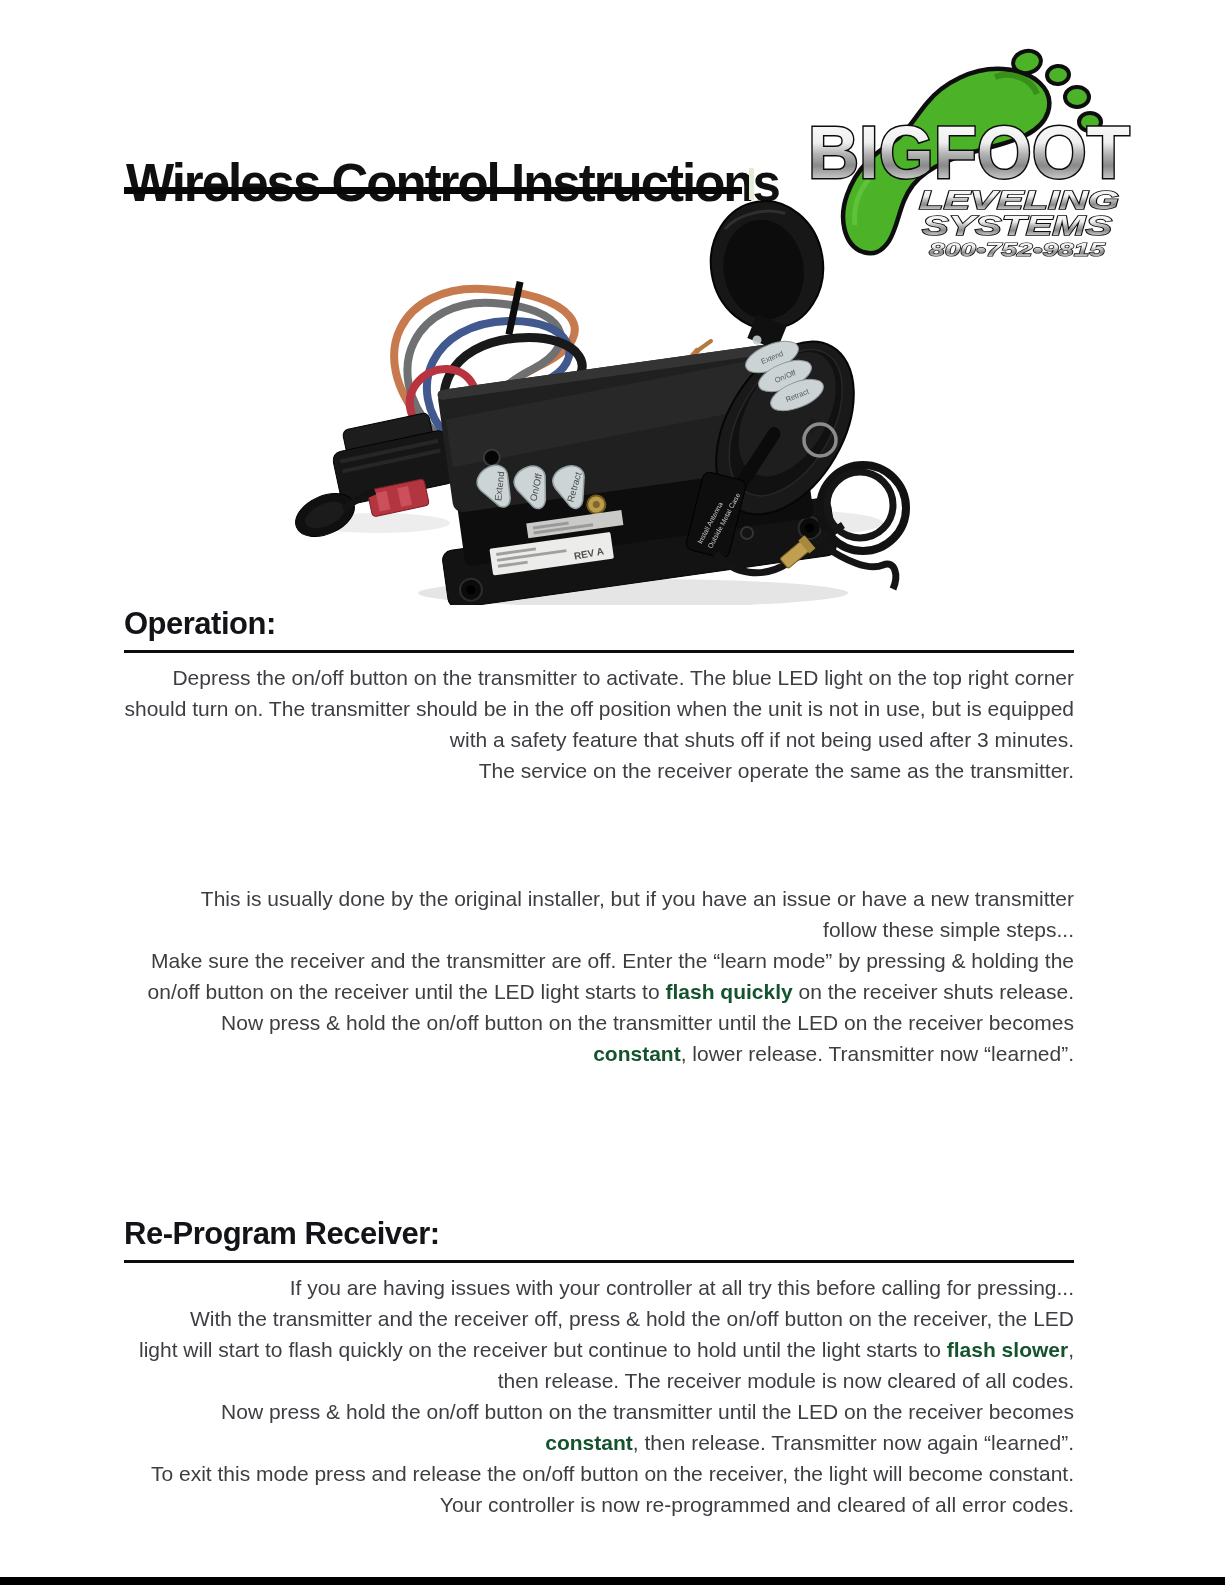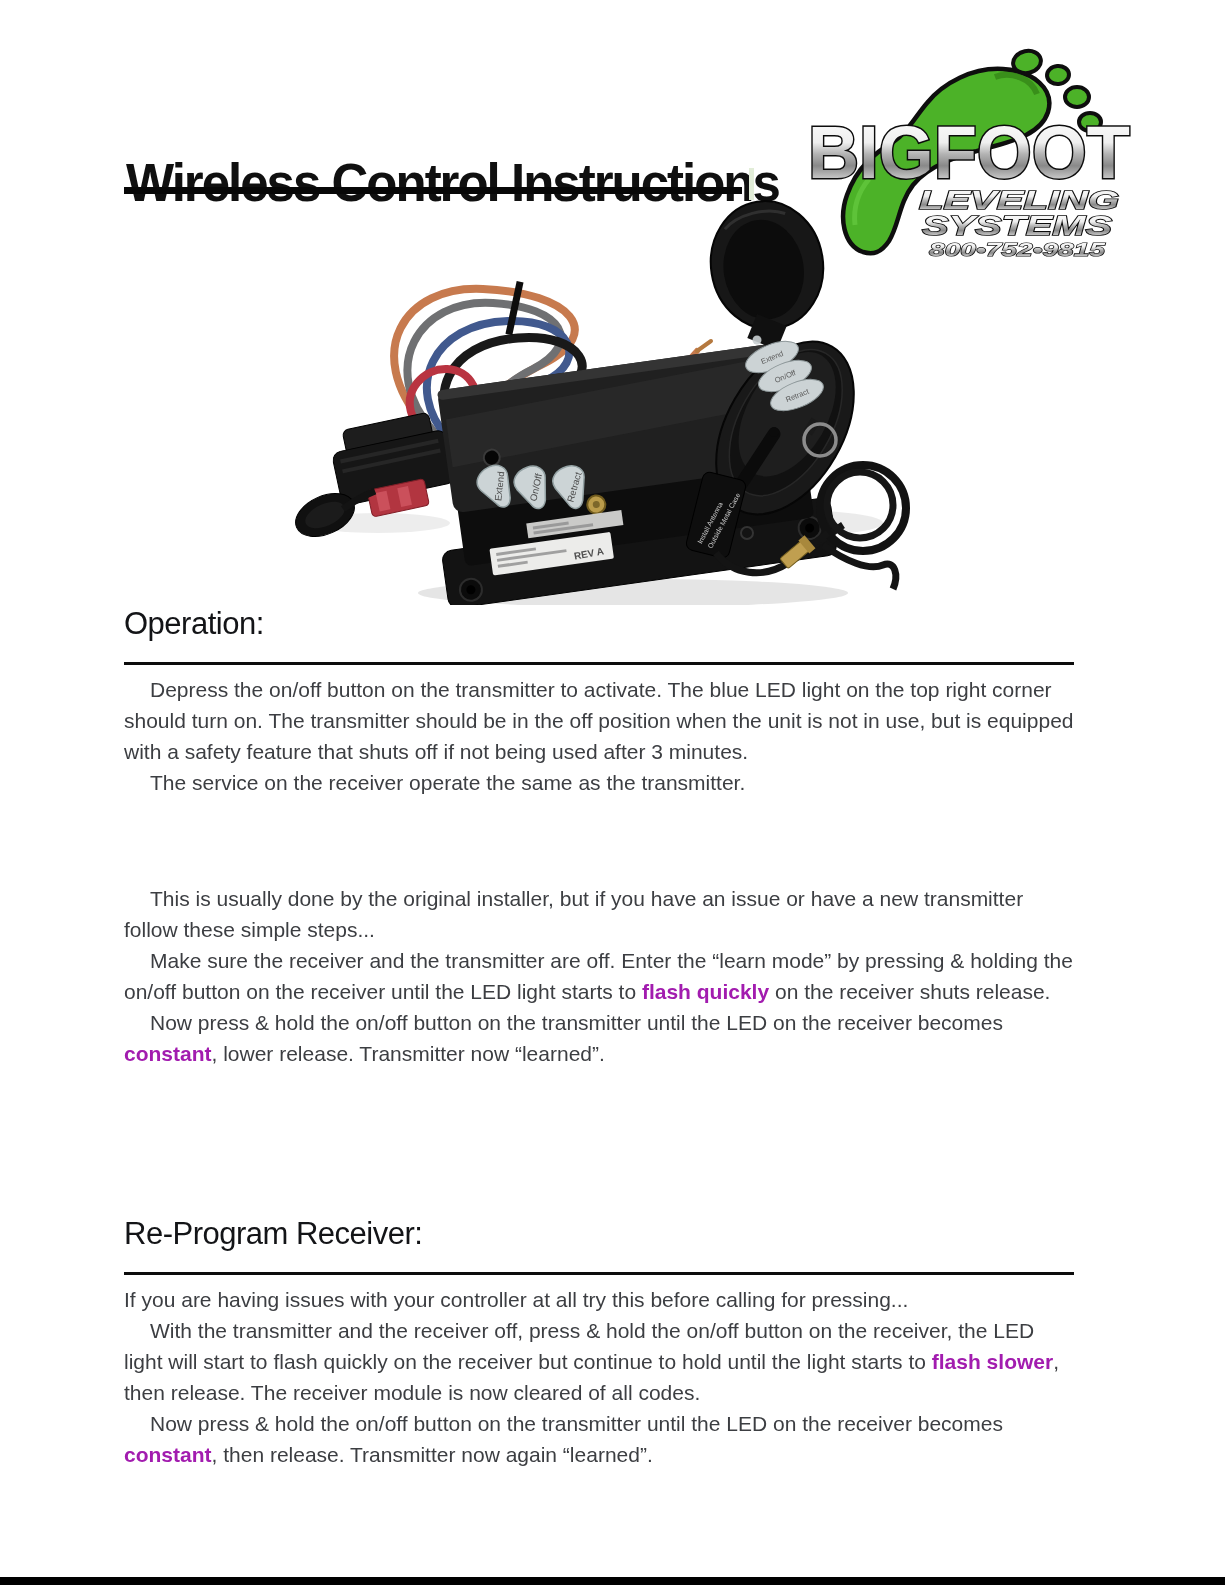--- a/index.html
+++ b/index.html
@@ -12,27 +12,27 @@
   .doc-title{
     left:126px;top:118px;font-size:51px;font-weight:700;color:#101010;
     letter-spacing:-2px;white-space:nowrap;transform:scaleY(1.04);
     transform-origin:left top;
   }
   .title-underline{left:124px;top:187px;width:618px;height:7px;background:#070707;}
   .title-tick{left:749px;top:168px;width:5px;height:32px;background:#e2edd8;}
   
   .sec{position:absolute;left:124px;width:950px;}
   .sec h2{
-    margin:0;font-size:31px;line-height:36px;font-weight:400;color:#131417;
-    border-bottom:3px solid #0c0c0c;padding-bottom:20px;letter-spacing:-0.5px;
+    margin:0;font-size:31px;line-height:36px;font-weight:700;color:#131417;
+    border-bottom:3px solid #0c0c0c;padding-bottom:8px;letter-spacing:-0.5px;
   }
   .sec .body{padding-top:9px;}
-  .sec p{margin:0;font-size:21px;line-height:31px;color:#3c3e42;}
+  .sec p{margin:0;font-size:21px;line-height:31px;color:#3c3e42;text-align:right;}
   .sec p.indent{text-indent:26px;}
-  .sec .b{font-weight:700;color:#a21caf;}
+  .sec .b{font-weight:700;color:#14532d;}
   .bottom-bar{left:0;top:1577px;width:1225px;height:8px;background:#000;}
   svg text{font-family:"Liberation Sans",sans-serif;}
 </style>
 </head>
 <body>
 
 <h1 class="abs doc-title"><span>Wireless Control Instructions</span></h1>
 <div class="abs title-underline"></div>
 <div class="abs title-tick"></div>
 
@@ -202,16 +202,17 @@
     <p class="indent"><span class="run">Now press &amp; hold the on/off button on the transmitter until the LED on the receiver becomes </span><span class="run b">constant</span><span class="run">, lower release. Transmitter now “learned”.</span></p>
   </div>
 </section>
 
 <section class="sec" style="top:1216px">
   <h2>Re-Program Receiver:</h2>
   <div class="body">
     <p><span class="run">If you are having issues with your controller at all try this before calling for pressing...</span></p>
     <p class="indent"><span class="run">With the transmitter and the receiver off, press &amp; hold the on/off button on the receiver, the LED light will start to flash quickly on the receiver but continue to hold until the light starts to </span><span class="run b">flash slower</span><span class="run">, then release. The receiver module is now cleared of all codes.</span></p>
     <p class="indent"><span class="run">Now press &amp; hold the on/off button on the transmitter until the LED on the receiver becomes </span><span class="run b">constant</span><span class="run">, then release. Transmitter now again “learned”.</span></p>
+    <p class="indent"><span class="run">To exit this mode press and release the on/off button on the receiver, the light will become constant. Your controller is now re-programmed and cleared of all error codes.</span></p>
   </div>
 </section>
 
 <div class="abs bottom-bar"></div>
 
 </body></html>

